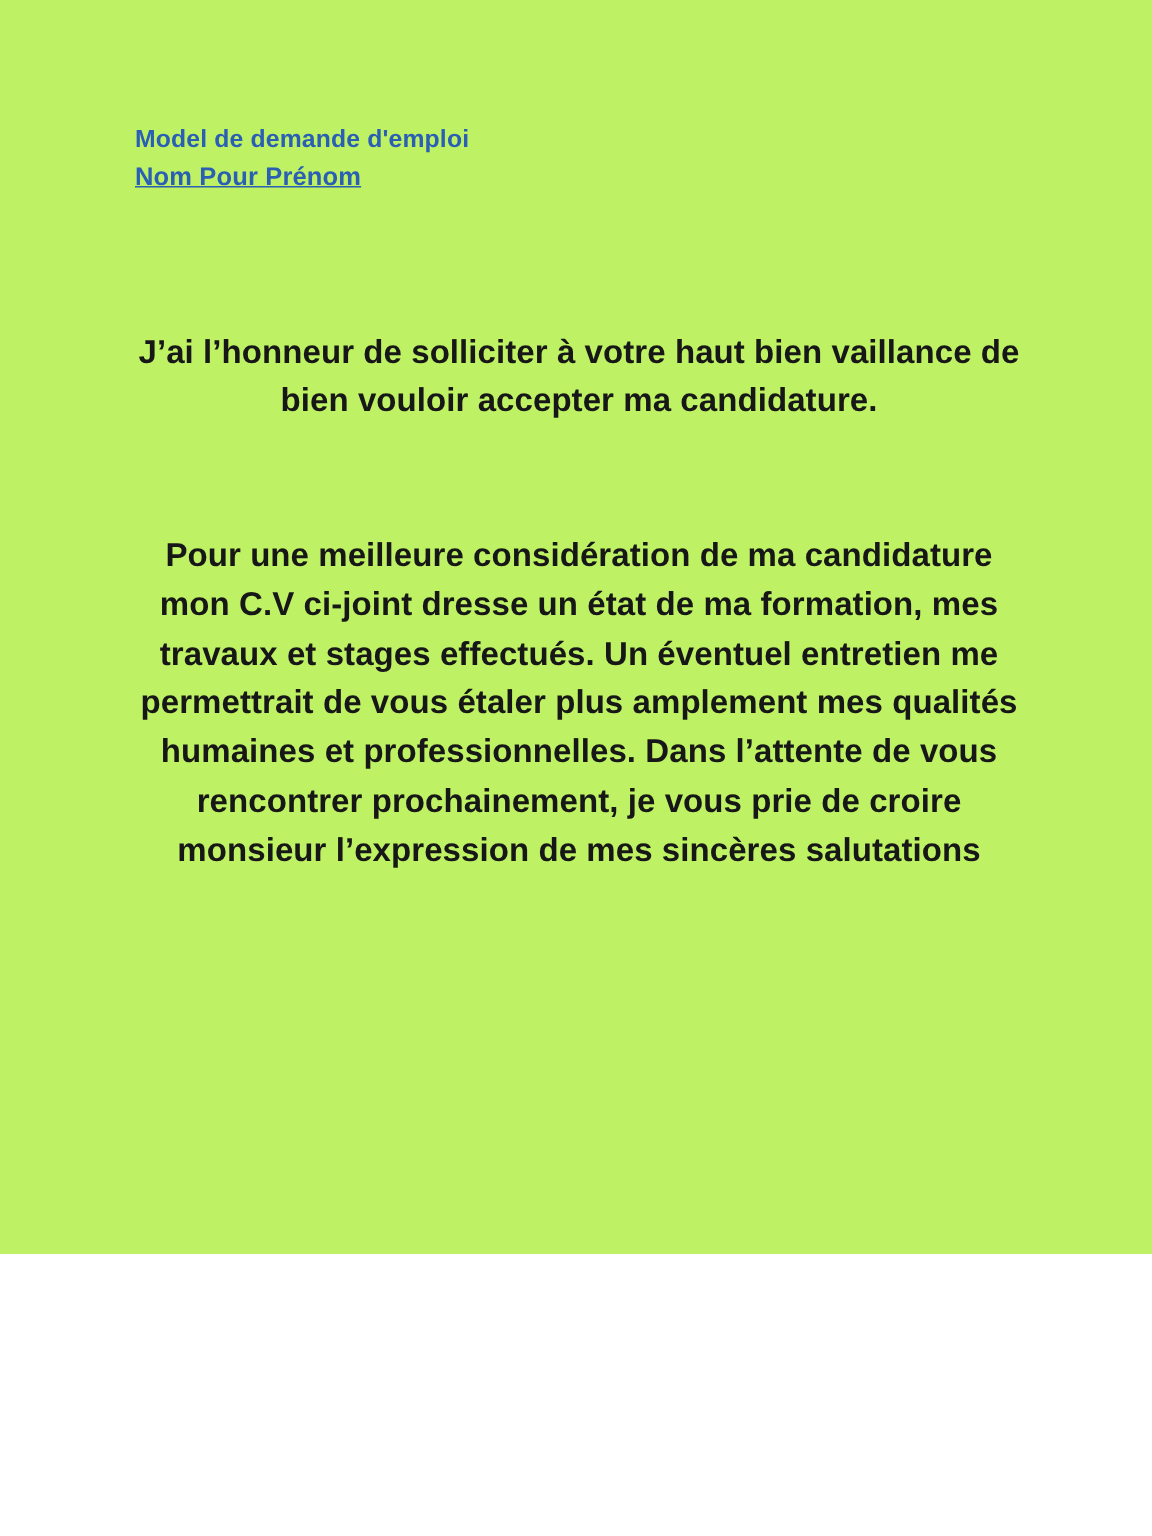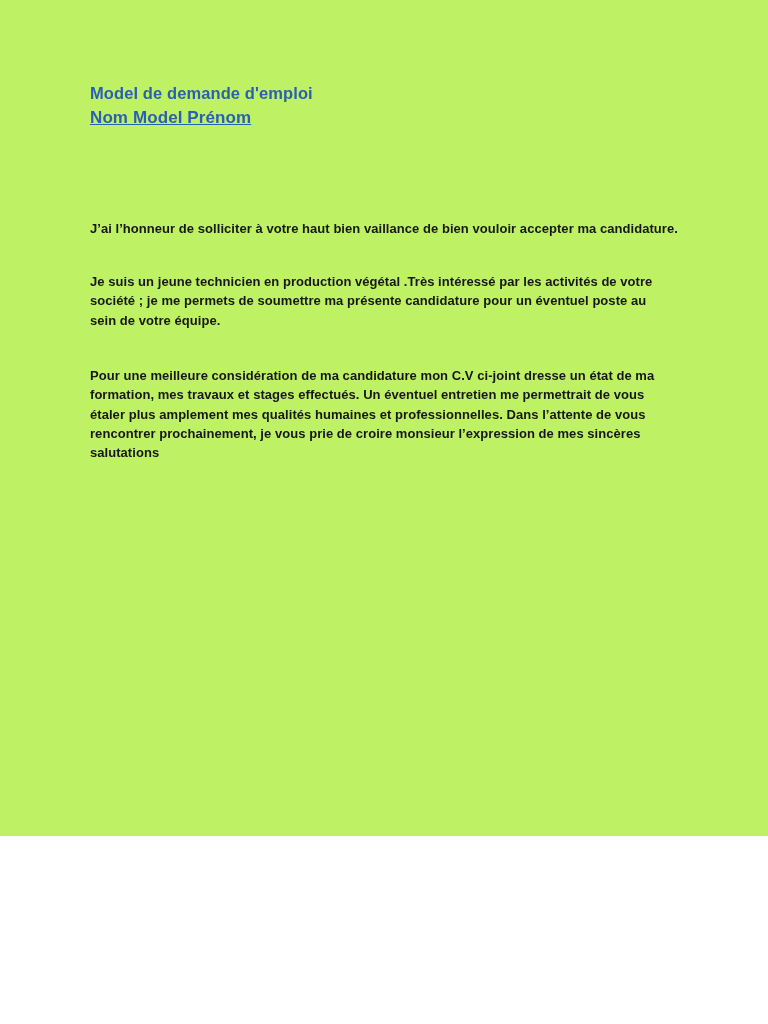--- a/index.html
+++ b/index.html
@@ -51,50 +51,50 @@
     margin: 0;
     line-height: 1.45;
     letter-spacing: 0.2px;
   }
   .spacer-1 { height: 26px; }
   .spacer-2 { height: 62px; }
   .spacer-3 { height: 34px; }
   .spacer-4 { height: 36px; }
   .para {
     color: #171717;
-    font-size: 13px;
+    font-size: 22px;
     font-weight: bold;
     line-height: 1.49;
     margin: 0;
     letter-spacing: 0.05px;
     width: 592px;
+    text-align: center;
   }
   .para.narrow { width: 580px; }
 </style>
 </head>
 <body>
 
 <div class="page">
   <div class="doc-body">
 
     <div class="heading-blue">Model de demande d'emploi</div>
 
     <div>
-      <span class="heading-blue-underline">Nom Model Prénom</span>
+      <span class="heading-blue-underline">Nom Pour Prénom</span>
     </div>
 
     <div class="spacer-1"></div>
 
 
     <div class="spacer-2"></div>
 
     <p class="para">J’ai l’honneur de solliciter à votre haut bien vaillance de bien vouloir accepter ma candidature.</p>
 
     <div class="spacer-3"></div>
 
-    <p class="para narrow">Je suis un jeune technicien en production végétal .Très intéressé par les activités de votre société ; je me permets de soumettre ma présente candidature pour un éventuel poste au sein de votre équipe.</p>
 
     <div class="spacer-4"></div>
 
     <p class="para">Pour une meilleure considération de ma candidature mon C.V ci-joint dresse un état de ma formation, mes travaux et stages effectués. Un éventuel entretien me permettrait de vous étaler plus amplement mes qualités humaines et professionnelles. Dans l’attente de vous rencontrer prochainement, je vous prie de croire monsieur l’expression de mes sincères salutations</p>
 
   </div>
 </div>
 
 </body></html>

